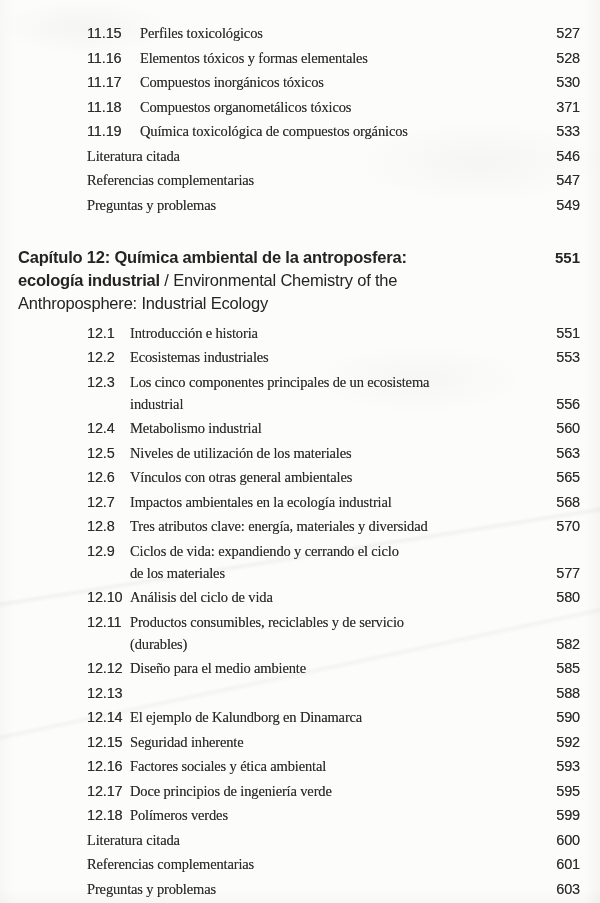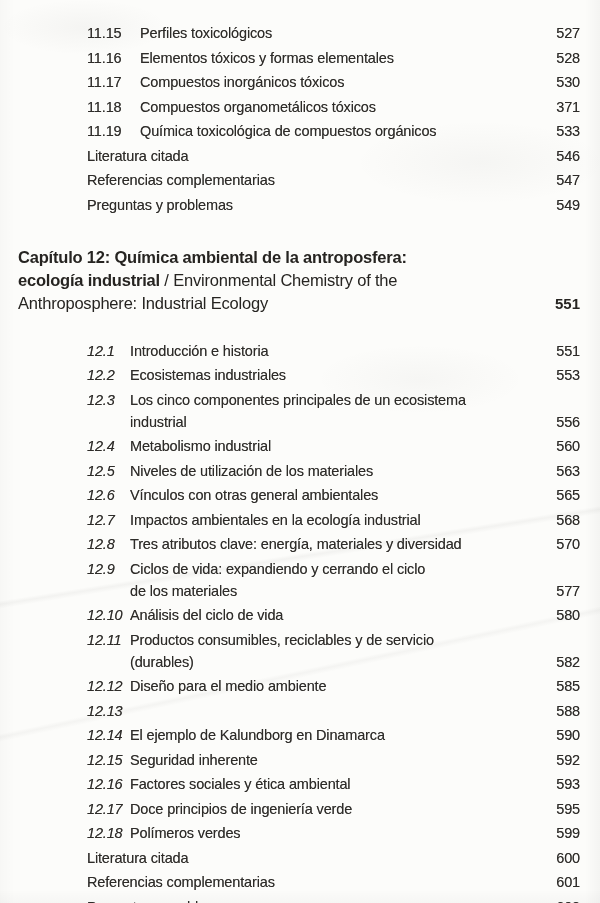--- a/index.html
+++ b/index.html
@@ -44,39 +44,40 @@
     text-shadow: 0 0 0.5px rgba(46,44,41,0.55);
   }
   .list-ch11 .toc-row, .list-ch12 .toc-row {
     padding-left: 87px;
   }
   .toc-num {
     flex: 0 0 auto;
     display: inline-block;
   }
   .list-ch11 .toc-num { width: 53px; }
-  .list-ch12 .toc-num { width: 43px; font-style: italic; }
+  .list-ch12 .toc-num { width: 43px; }
   .toc-title {
     flex: 1 1 auto;
     min-width: 0;
+    font-family: Liberation Serif, serif;
   }
   .toc-title-line {
     display: block;
     white-space: nowrap;
   }
   .toc-page {
     flex: 0 0 auto;
     margin-left: auto;
     align-self: flex-end;
     padding-left: 10px;
   }
   .heading {
     display: flex;
-    align-items: flex-end;
-    margin: 30px 0 25px 18px;
+    align-items: flex-start;
+    margin: 30px 0 7px 18px;
   }
   .heading-text {
     flex: 1 1 auto;
     font-size: 16.5px;
     line-height: 23px;
     letter-spacing: -0.2px;
     color: #262421;
   }
   .h-line { white-space: nowrap; }
   .h-bold { font-weight: bold; }

